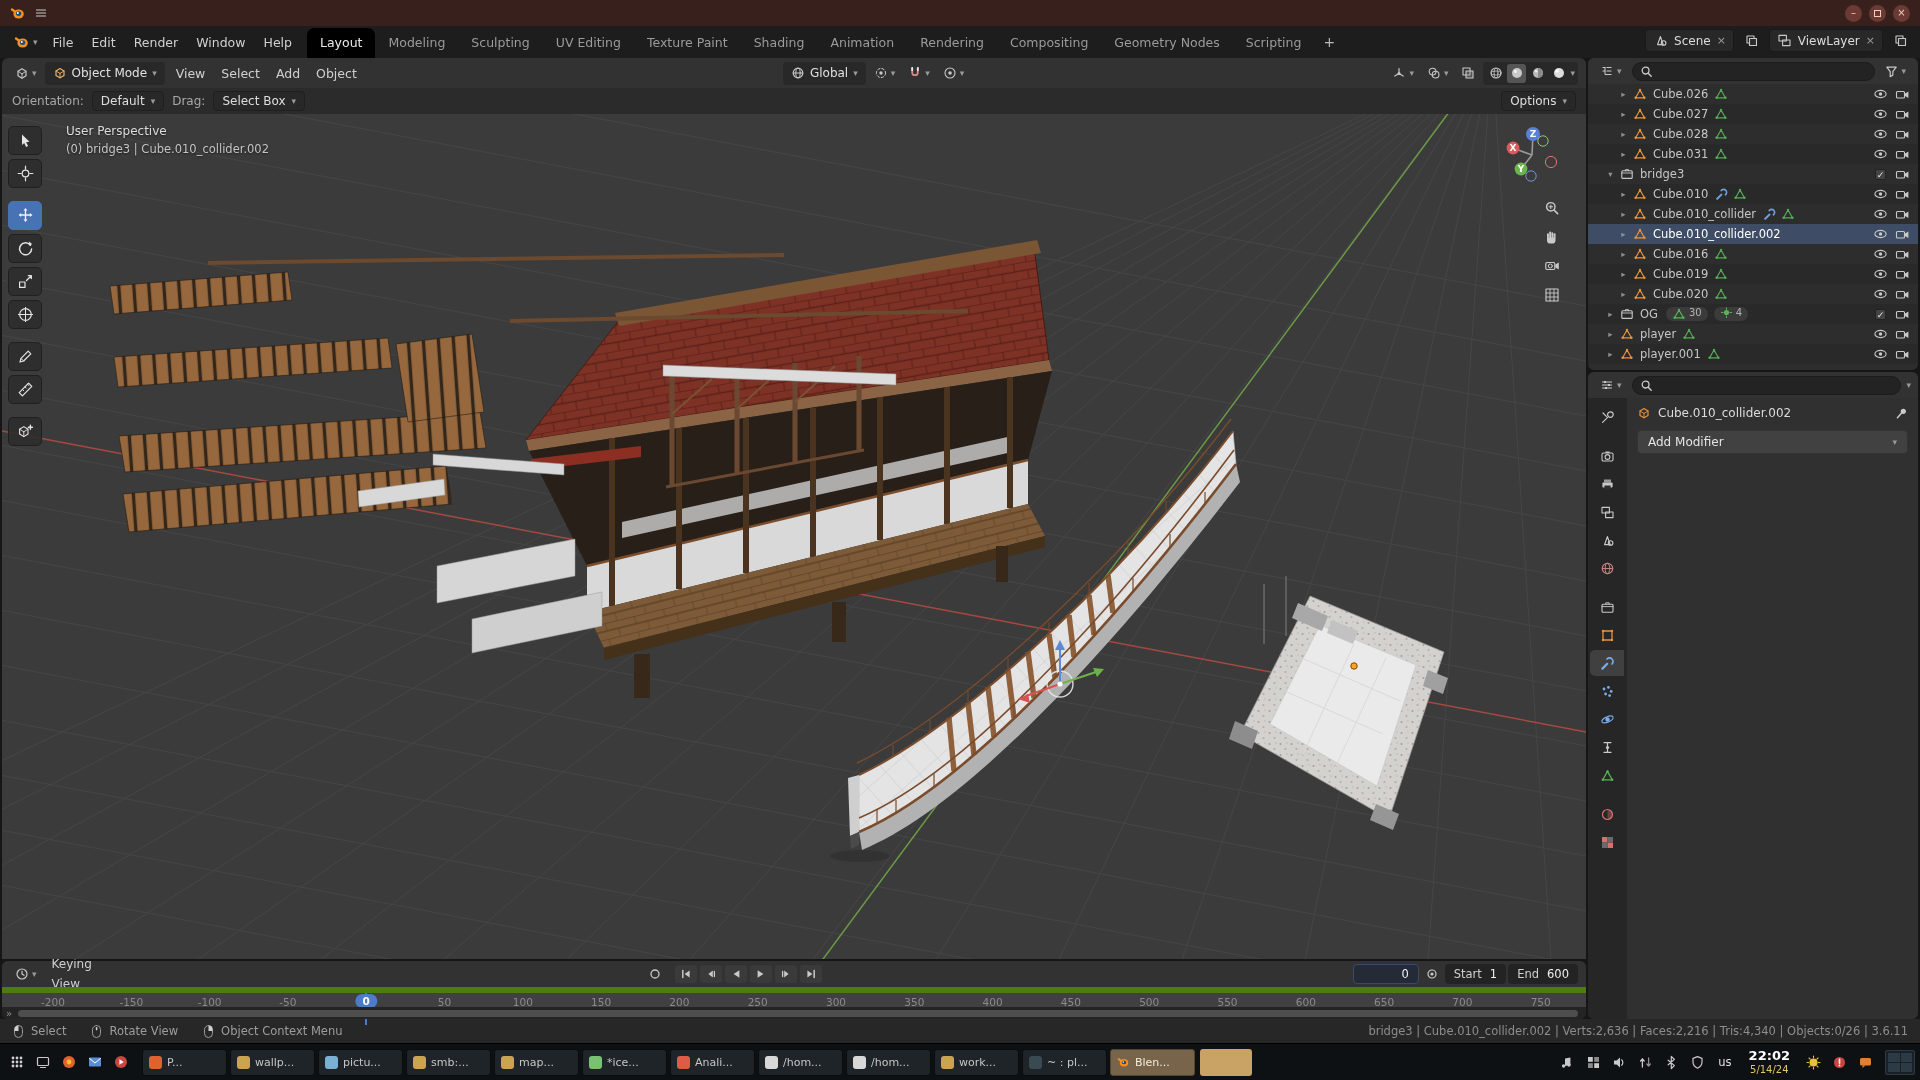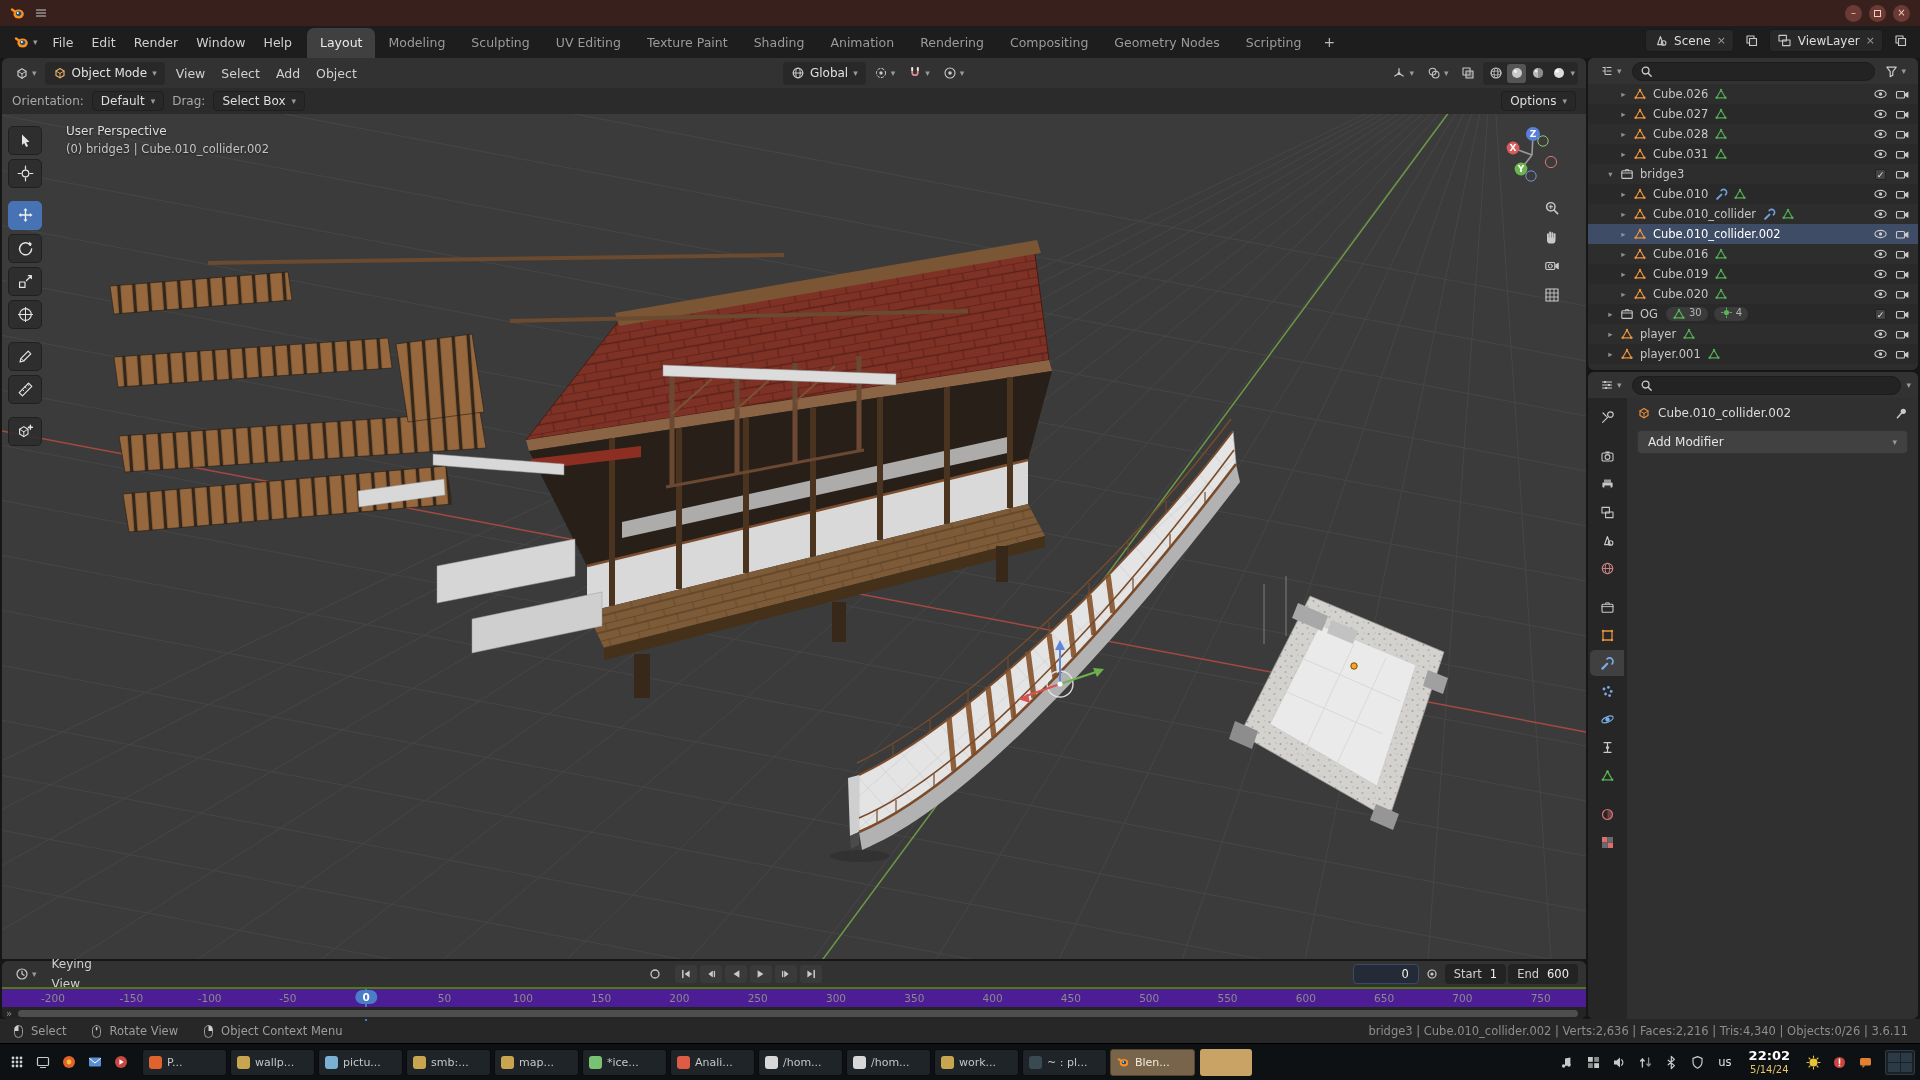--- a/index.html
+++ b/index.html
@@ -17,21 +17,21 @@
 .wc{width:17px;height:17px;border-radius:50%;background:#6b3a34;color:#f3cdbd;display:flex;align-items:center;justify-content:center;font-size:10px;line-height:1;}
 .wc-box{width:7px;height:7px;border:1px solid #f3cdbd;display:inline-block;}
 
 
 #topbar{height:32px;background:#1d1d1d;display:flex;align-items:flex-end;padding:0 8px;}
 #top-menus{display:flex;align-items:center;height:100%;}
 .menu-item{padding:0 9px;font-size:12.5px;color:#d0d0d0;display:flex;align-items:center;height:100%;}
 .tb-blender{display:flex;align-items:center;gap:3px;padding:0 6px;height:100%;}
 #ws-tabs{display:flex;align-items:flex-end;margin-left:6px;height:100%;}
 .ws-tab{padding:7px 13px 8px;font-size:12.5px;color:#9b9b9b;border-radius:7px 7px 0 0;white-space:nowrap;}
-.ws-tab.active{background:#404040;color:#e9e9e9;margin-top:13px;}
+.ws-tab.active{background:#000000;color:#e9e9e9;margin-top:13px;}
 .ws-add{padding:0 9px 8px;color:#b9b9b9;font-size:14px;}
 #topbar-right{margin-left:auto;display:flex;align-items:center;gap:6px;height:100%;padding-bottom:3px;}
 .tb-field{display:flex;align-items:center;background:#282828;border:1px solid #1a1a1a;border-radius:4px;height:23px;padding:0 7px;gap:6px;font-size:12px;color:#ddd;}
 .tb-x{color:#9a9a9a;font-size:11px;}
 
 
 #main{display:flex;gap:2px;padding:0 2px;height:961px;}
 #main-col{flex:1;min-width:0;display:flex;flex-direction:column;}
 #vp-header{height:30px;background:#323232;border-radius:6px 6px 0 0;display:flex;align-items:center;padding:0 8px;gap:3px;}
 .hbtn{display:flex;align-items:center;gap:3px;padding:3px 5px;border-radius:3px;}
@@ -60,21 +60,21 @@
 
 #timeline{height:58px;margin-top:2px;background:#2b2b2b;border-radius:6px;display:flex;flex-direction:column;}
 .tl-header{height:26px;background:#323232;border-radius:6px 6px 0 0;display:flex;align-items:center;gap:2px;padding:0 8px;font-size:12px;}
 .tl-menu{padding:3px 8px;color:#cfcfcf;display:flex;gap:4px;align-items:center;}
 #transport{display:flex;align-items:center;gap:3px;}
 .tr-btn{width:22px;height:18px;display:flex;align-items:center;justify-content:center;border-radius:3px;background:#3a3a3a;}
 .tr-btn:first-child{background:none;margin-right:6px;}
 .tl-field{display:flex;align-items:center;gap:8px;background:#232323;border-radius:4px;height:20px;padding:0 9px;font-size:11.5px;color:#cfcfcf;}
 .tl-field b{font-weight:normal;color:#eee;}
 .tl-field.frame{min-width:66px;justify-content:flex-end;background:#252b36;border:1px solid #3a4a66;}
-.tl-ruler{height:20px;position:relative;background:#4c1d95;border-top:2px solid #4d7c0f;}
+.tl-ruler{height:20px;position:relative;background:#404040;border-top:6px solid #4d7c0f;}
 #ticks{position:absolute;inset:0;}
 .tick{position:absolute;top:3px;transform:translateX(-50%);font-size:10.5px;color:#8b8b8b;}
 #playhead{position:absolute;top:0;height:32px;width:0;}
 .ph-line{position:absolute;left:-1px;top:0;width:2px;height:32px;background:#4a7cc8;}
 .ph-pill{position:absolute;left:0;top:1px;transform:translateX(-50%);background:#4a7cc8;color:#fff;font-size:10.5px;font-weight:bold;padding:1px 7px;border-radius:9px;}
 .tl-scroll{height:12px;background:#242424;border-radius:0 0 6px 6px;position:relative;display:flex;align-items:center;}
 .tl-exp{color:#8f8f8f;font-size:10px;padding:0 4px;z-index:1;}
 .thumb{position:absolute;left:16px;right:8px;top:2.5px;height:7px;background:#4e4e4e;border-radius:4px;}
 
 

